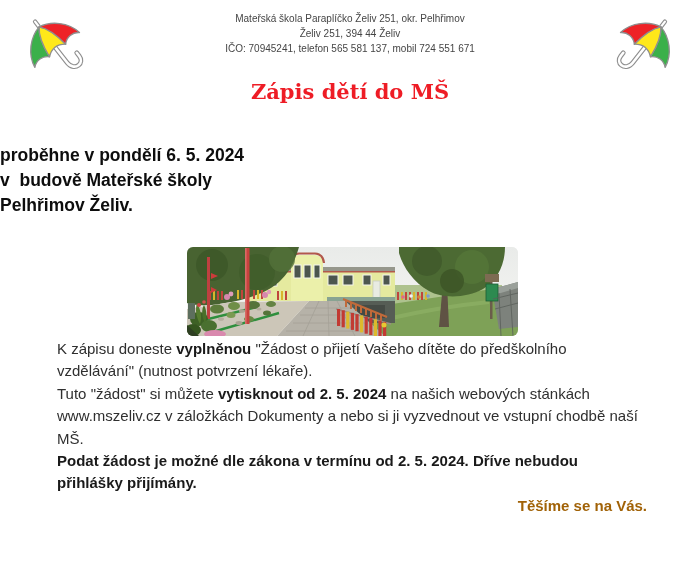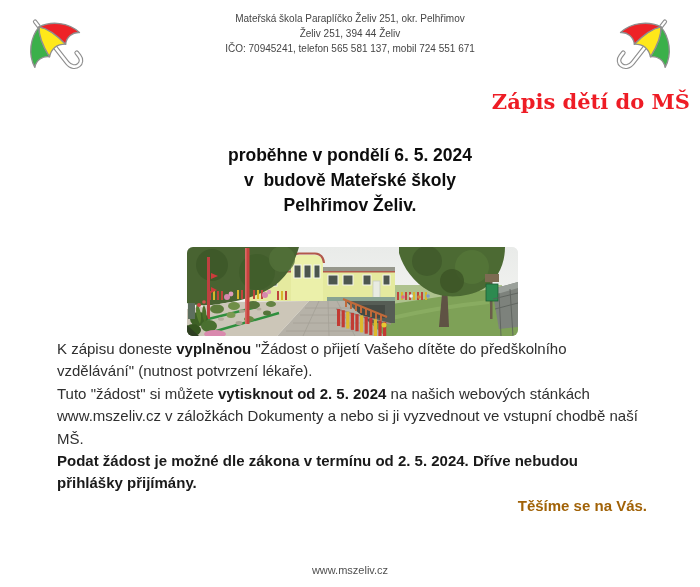--- a/index.html
+++ b/index.html
@@ -9,26 +9,26 @@
   }
   .page{position:absolute;inset:0;}
   .umbrella{position:absolute;top:6px;width:100px;height:90px;}
   .umbrella-left{left:8px;}
   .umbrella-right{right:8px;transform:scaleX(-1);}
   .school-header{
     position:absolute;top:11px;left:115px;right:115px;text-align:center;
     font-size:10px;line-height:15px;color:#454545;
   }
   .title{
-    position:absolute;top:79px;left:0;right:0;margin:10px;text-align:right;
+    position:absolute;top:79px;left:0;right:0;margin:0;text-align:center;
     font-family:"DejaVu Serif", serif;font-weight:700;font-size:21px;line-height:25px;
   }
   .title span{display:block;}
   .event{
-    position:absolute;top:143px;left:0;right:0;text-align:center;
+    position:absolute;top:143px;left:0;right:0;text-align:left;
     font-weight:700;font-size:17.5px;line-height:25px;color:#0d0d0d;
   }
   .event div{white-space:pre-wrap;}
   .photo{
     position:absolute;left:187px;top:247px;width:331px;height:89px;
     border-radius:6px;overflow:hidden;background:#eceeec;
   }
   .photo svg{display:block;}
   .body-text{
     position:absolute;left:57px;top:338px;width:590px;
@@ -262,17 +262,14 @@
     </svg>
   </div>
 
   <div class="body-text">
     <p><span>K zápisu doneste </span><b>vyplněnou</b><span> "Žádost o přijetí Vašeho dítěte do předškolního vzdělávání" (nutnost potvrzení lékaře).</span></p>
     <p><span>Tuto "žádost" si můžete </span><b>vytisknout od 2. 5. 2024</b><span> na našich webových stánkách www.mszeliv.cz v záložkách Dokumenty a nebo si ji vyzvednout ve vstupní chodbě naší MŠ.</span></p>
     <p class="spaced bold-par">Podat žádost je možné dle zákona v termínu od 2. 5. 2024. Dříve nebudou přihlášky přijímány.</p>
     <p class="closing">Těšíme se na Vás.</p>
   </div>
 
-  <footer class="site-footer">
-    <span>www.mszeliv.cz</span>
-  </footer>
 
 </div>
 
 </body></html>

